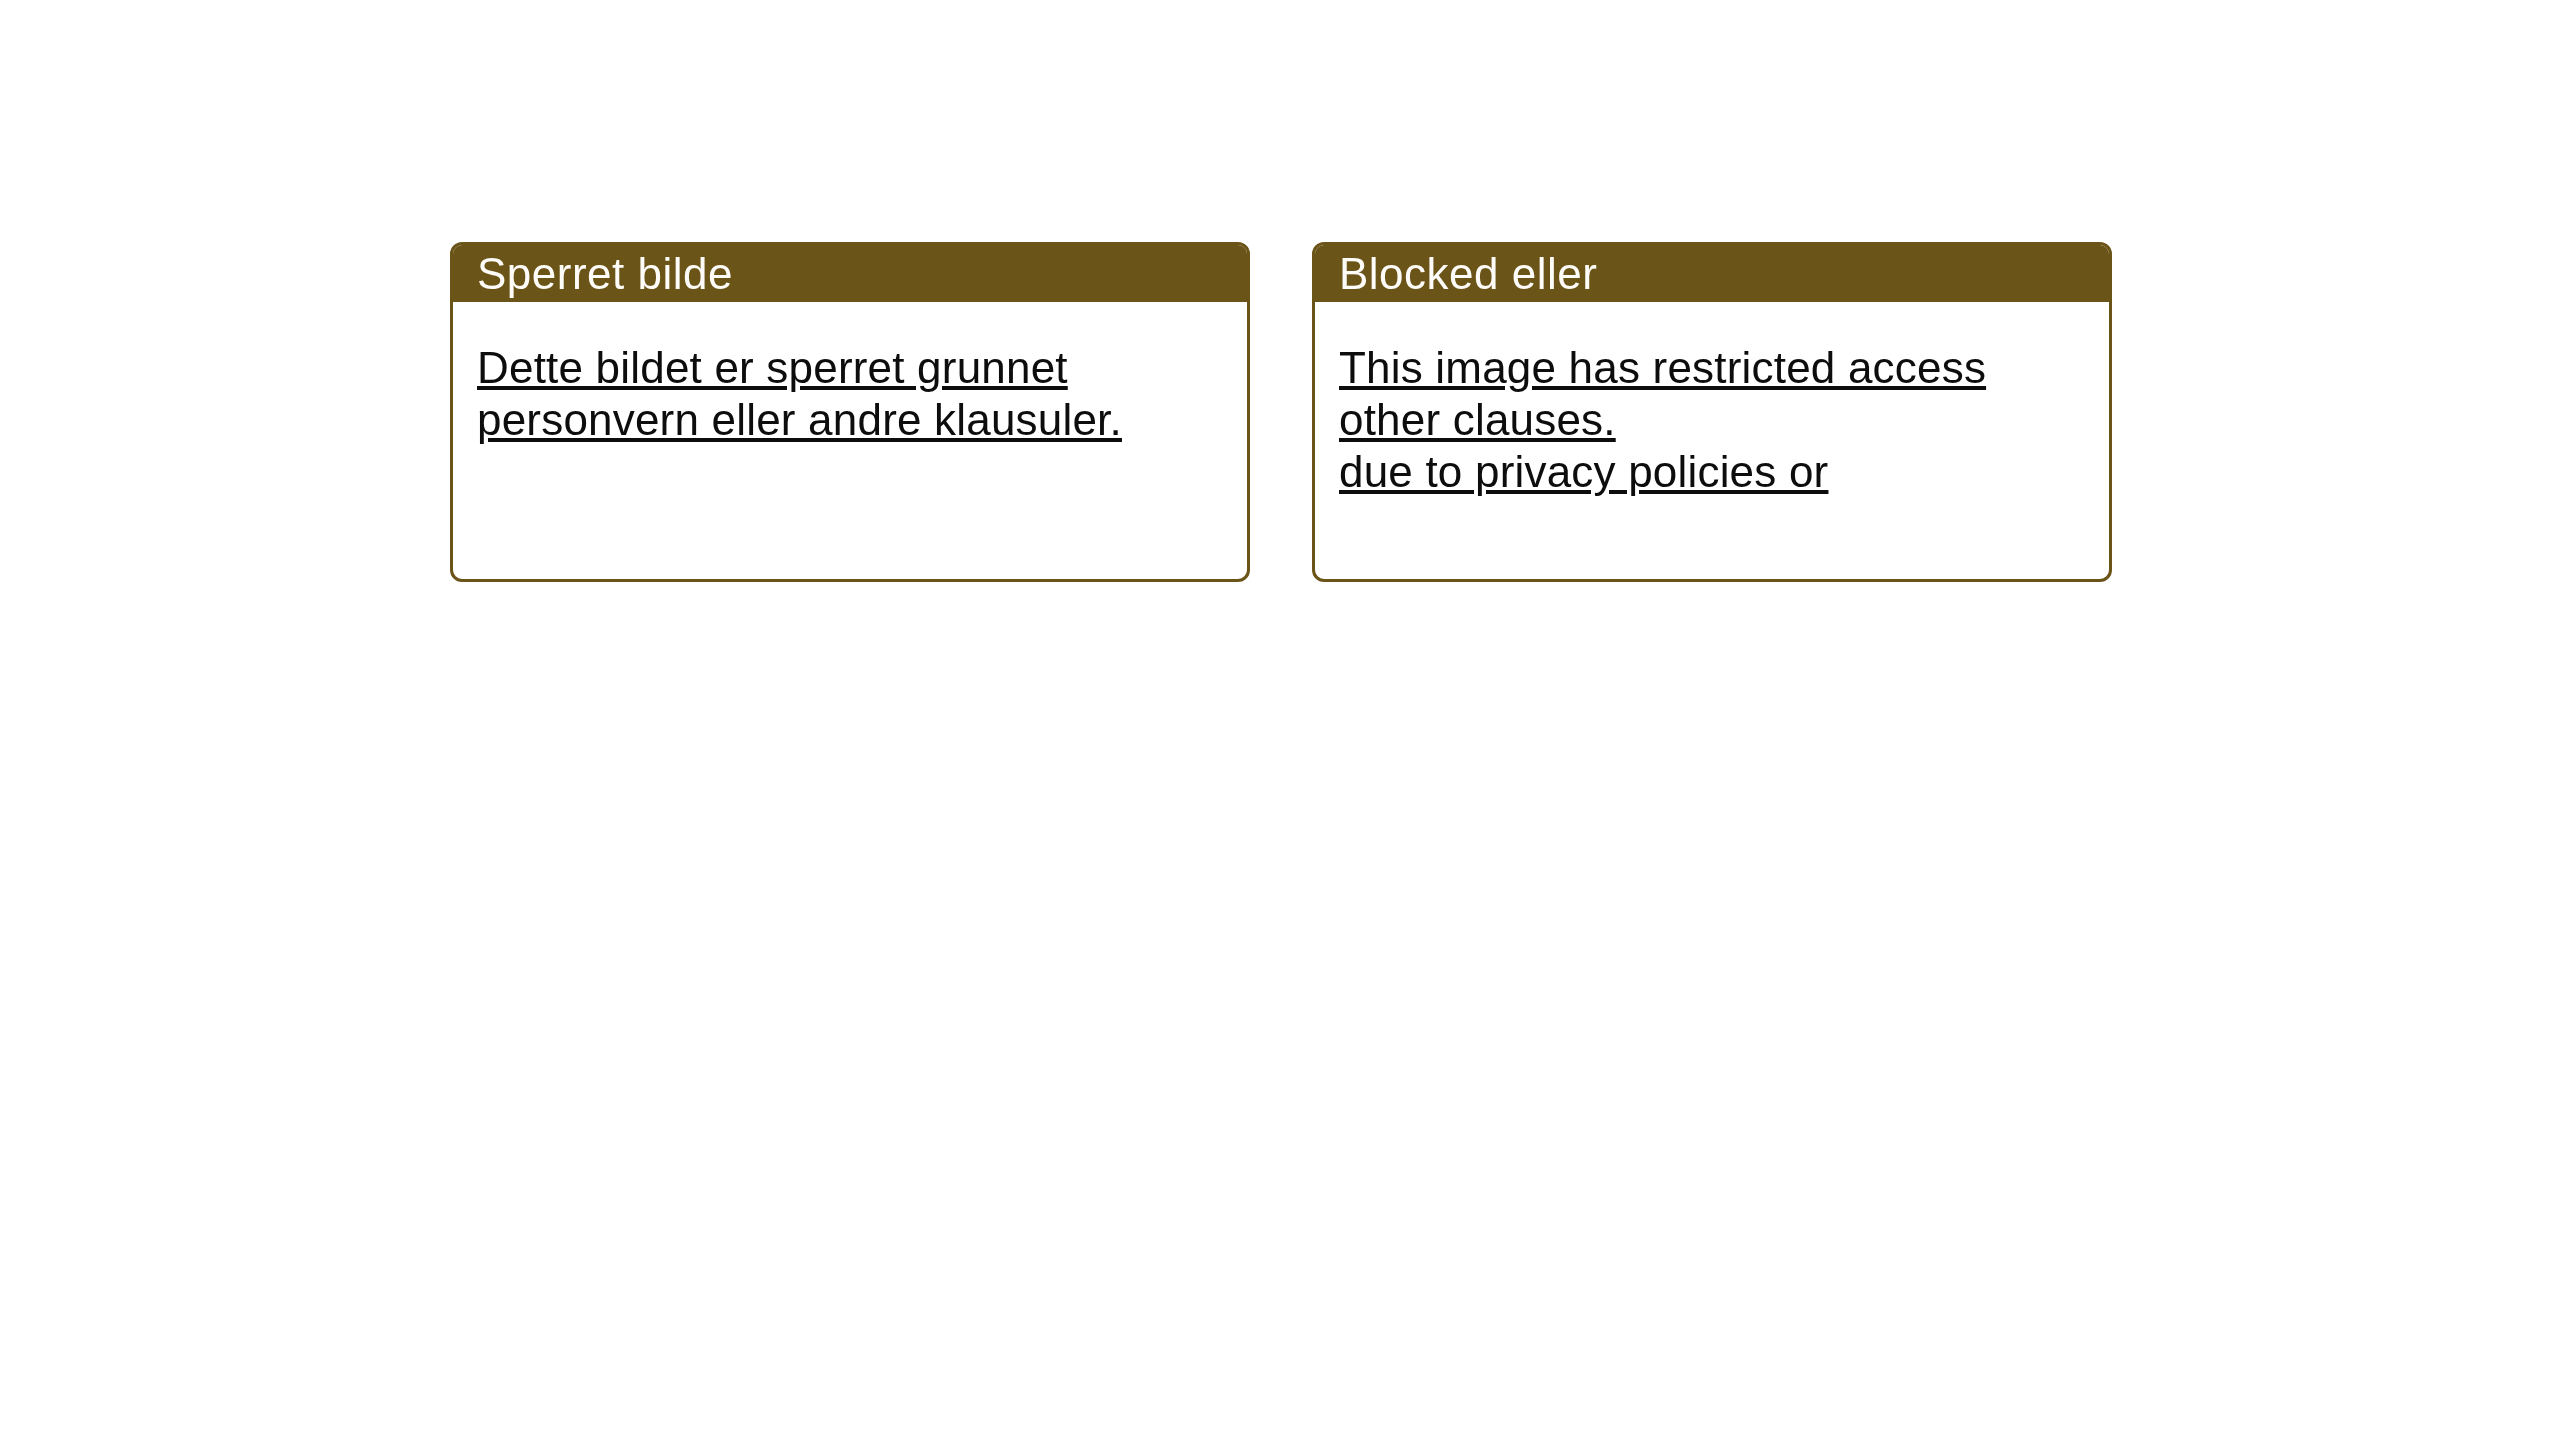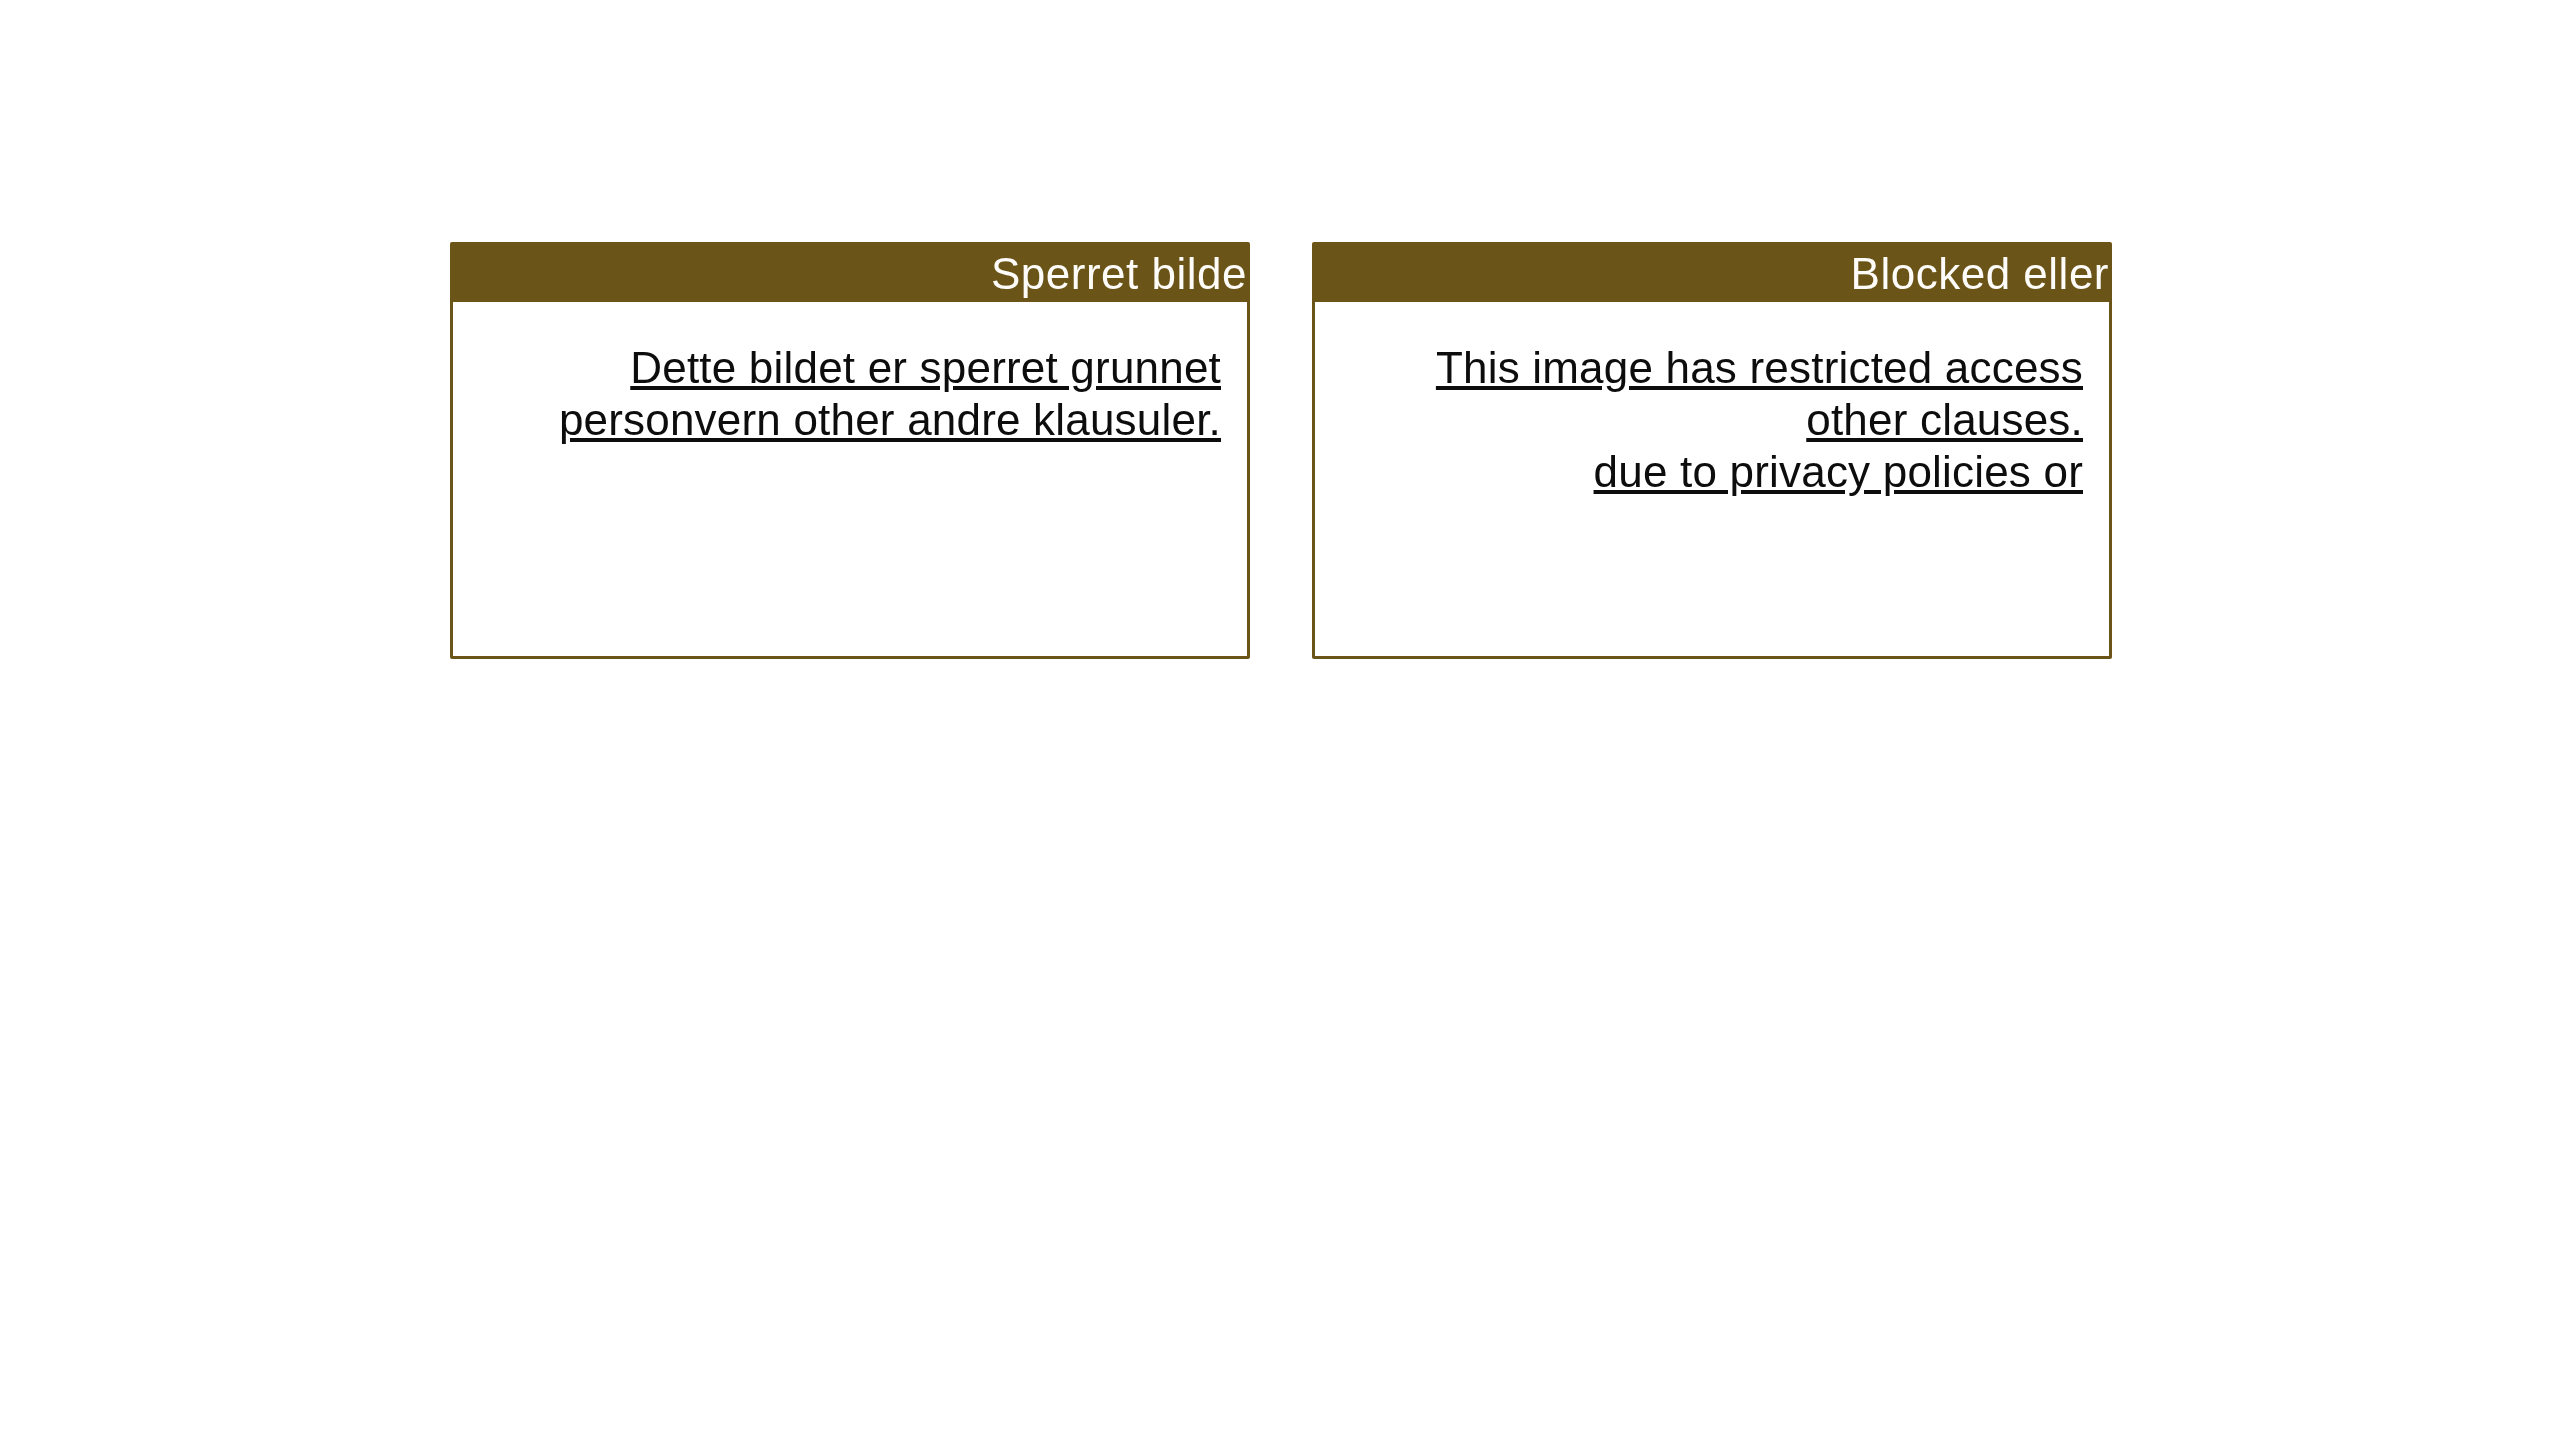--- a/index.html
+++ b/index.html
@@ -17,26 +17,25 @@
   .cards-row {
     position: absolute;
     left: 450px;
     top: 242px;
     display: flex;
     gap: 62px;
   }
   .notice-card {
     box-sizing: border-box;
     width: 800px;
-    height: 417px;
+    height: 340px;
     border: 3px solid #6b5417;
-    border-radius: 2px;
+    border-radius: 12px;
     background: #ffffff;
     overflow: hidden;
-    text-align: right;
   }
   .notice-card .card-header {
     box-sizing: border-box;
     height: 57px;
     background: #6b5417;
     color: #fdfcf9;
     font-size: 44px;
     line-height: 57px;
     padding-left: 24px;
     white-space: nowrap;
@@ -58,21 +57,21 @@
 <body>
 
 <div class="cards-row">
 
   <div class="notice-card">
     <div class="card-header">
       <span>Sperret bilde</span>
     </div>
     <div class="card-body">
       <div class="body-line">Dette bildet er sperret grunnet</div>
-      <div class="body-line">personvern other andre klausuler.</div>
+      <div class="body-line">personvern eller andre klausuler.</div>
     </div>
   </div>
 
   <div class="notice-card">
     <div class="card-header">
       <span>Blocked eller</span>
     </div>
     <div class="card-body">
       <div class="body-line">This image has restricted access</div>
       <div class="body-line">other clauses.</div>

